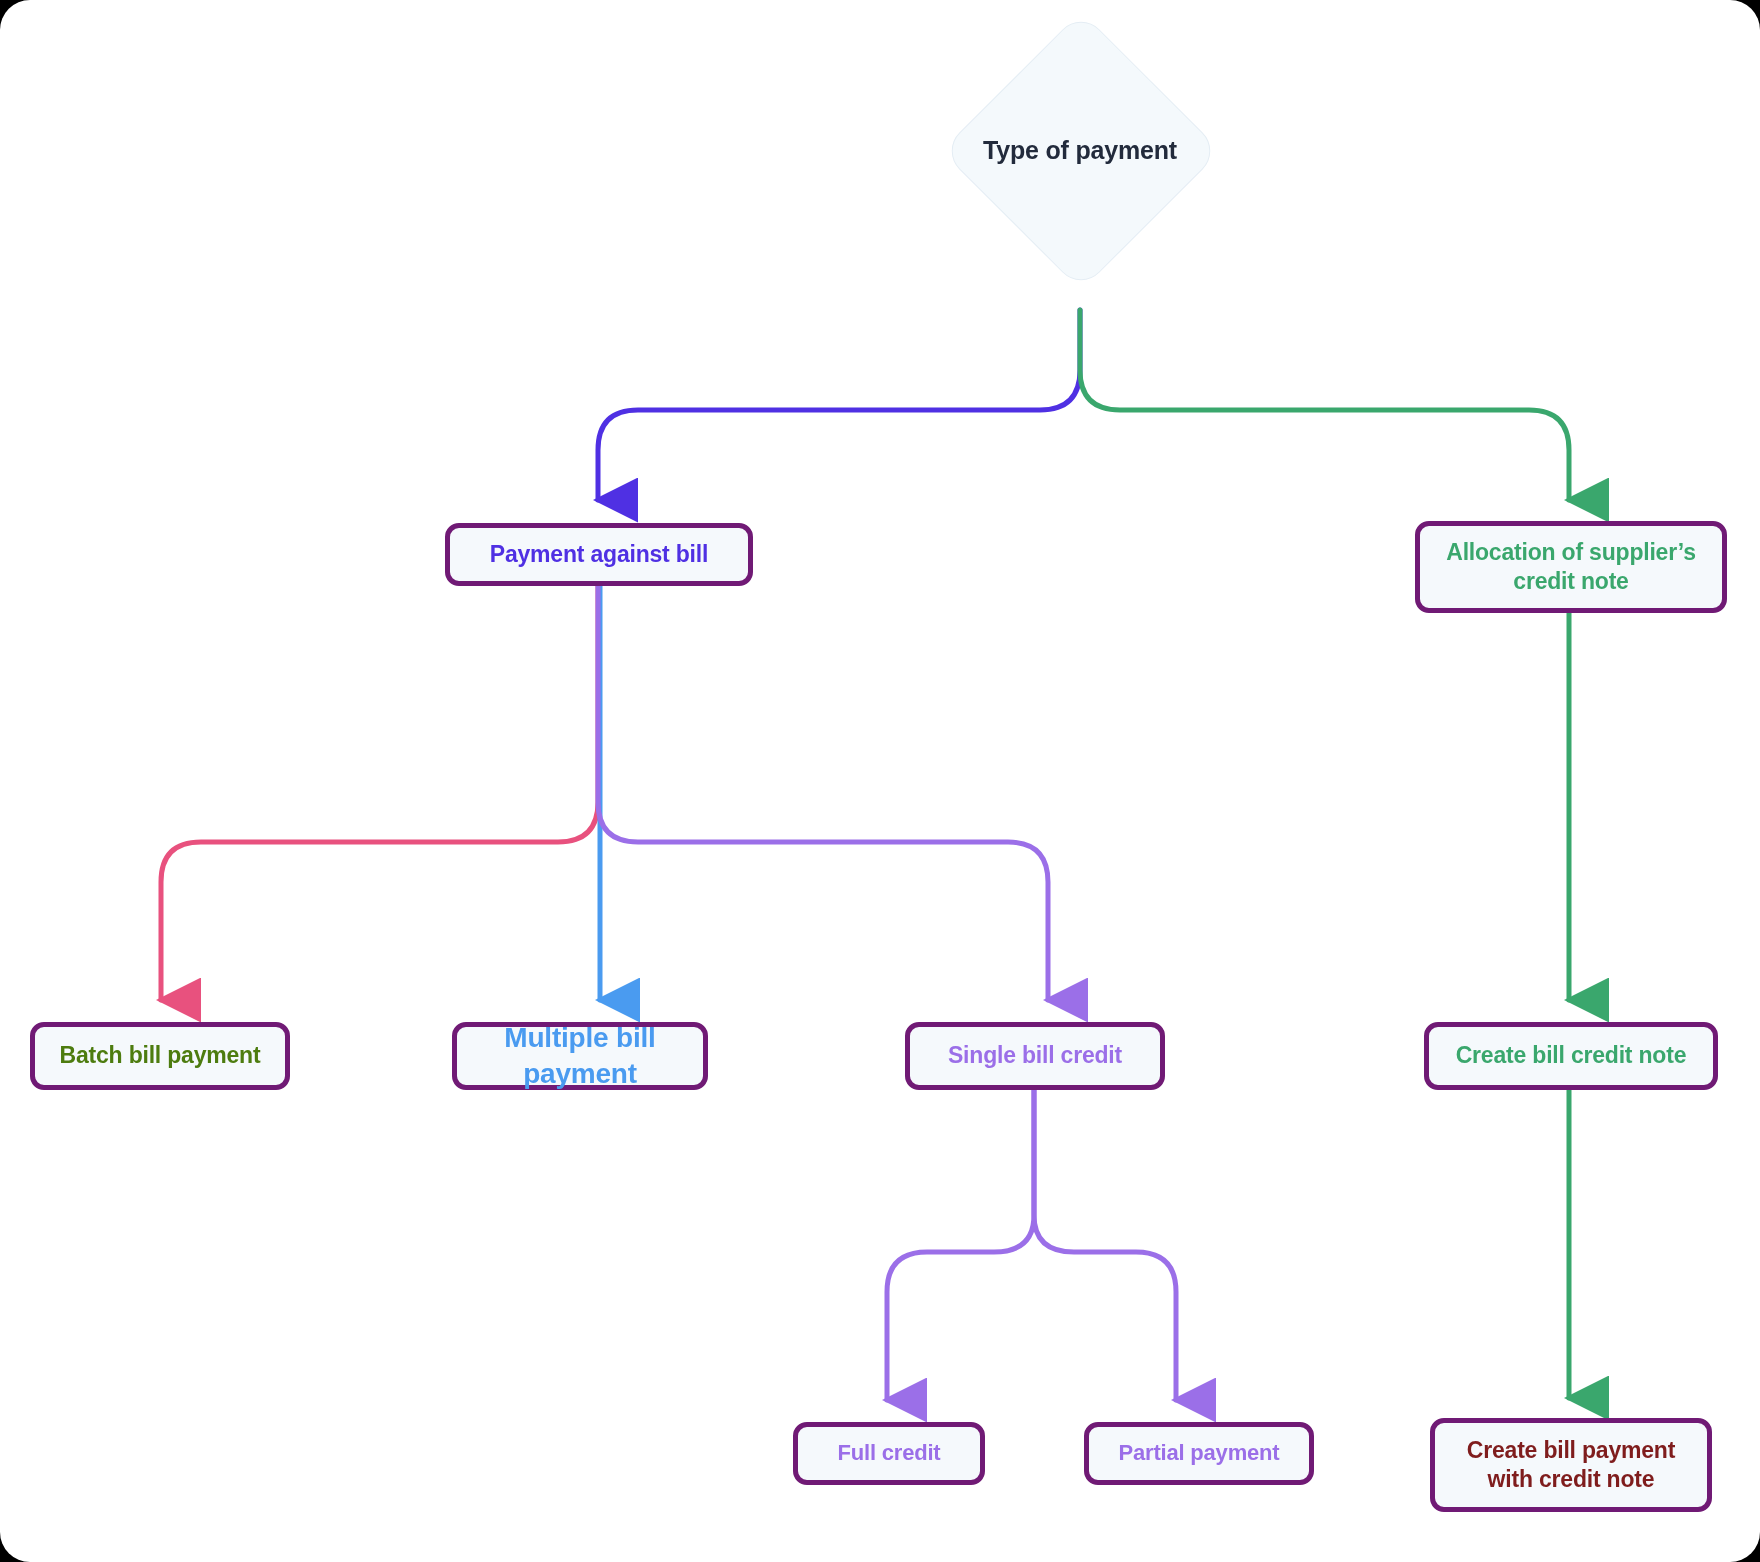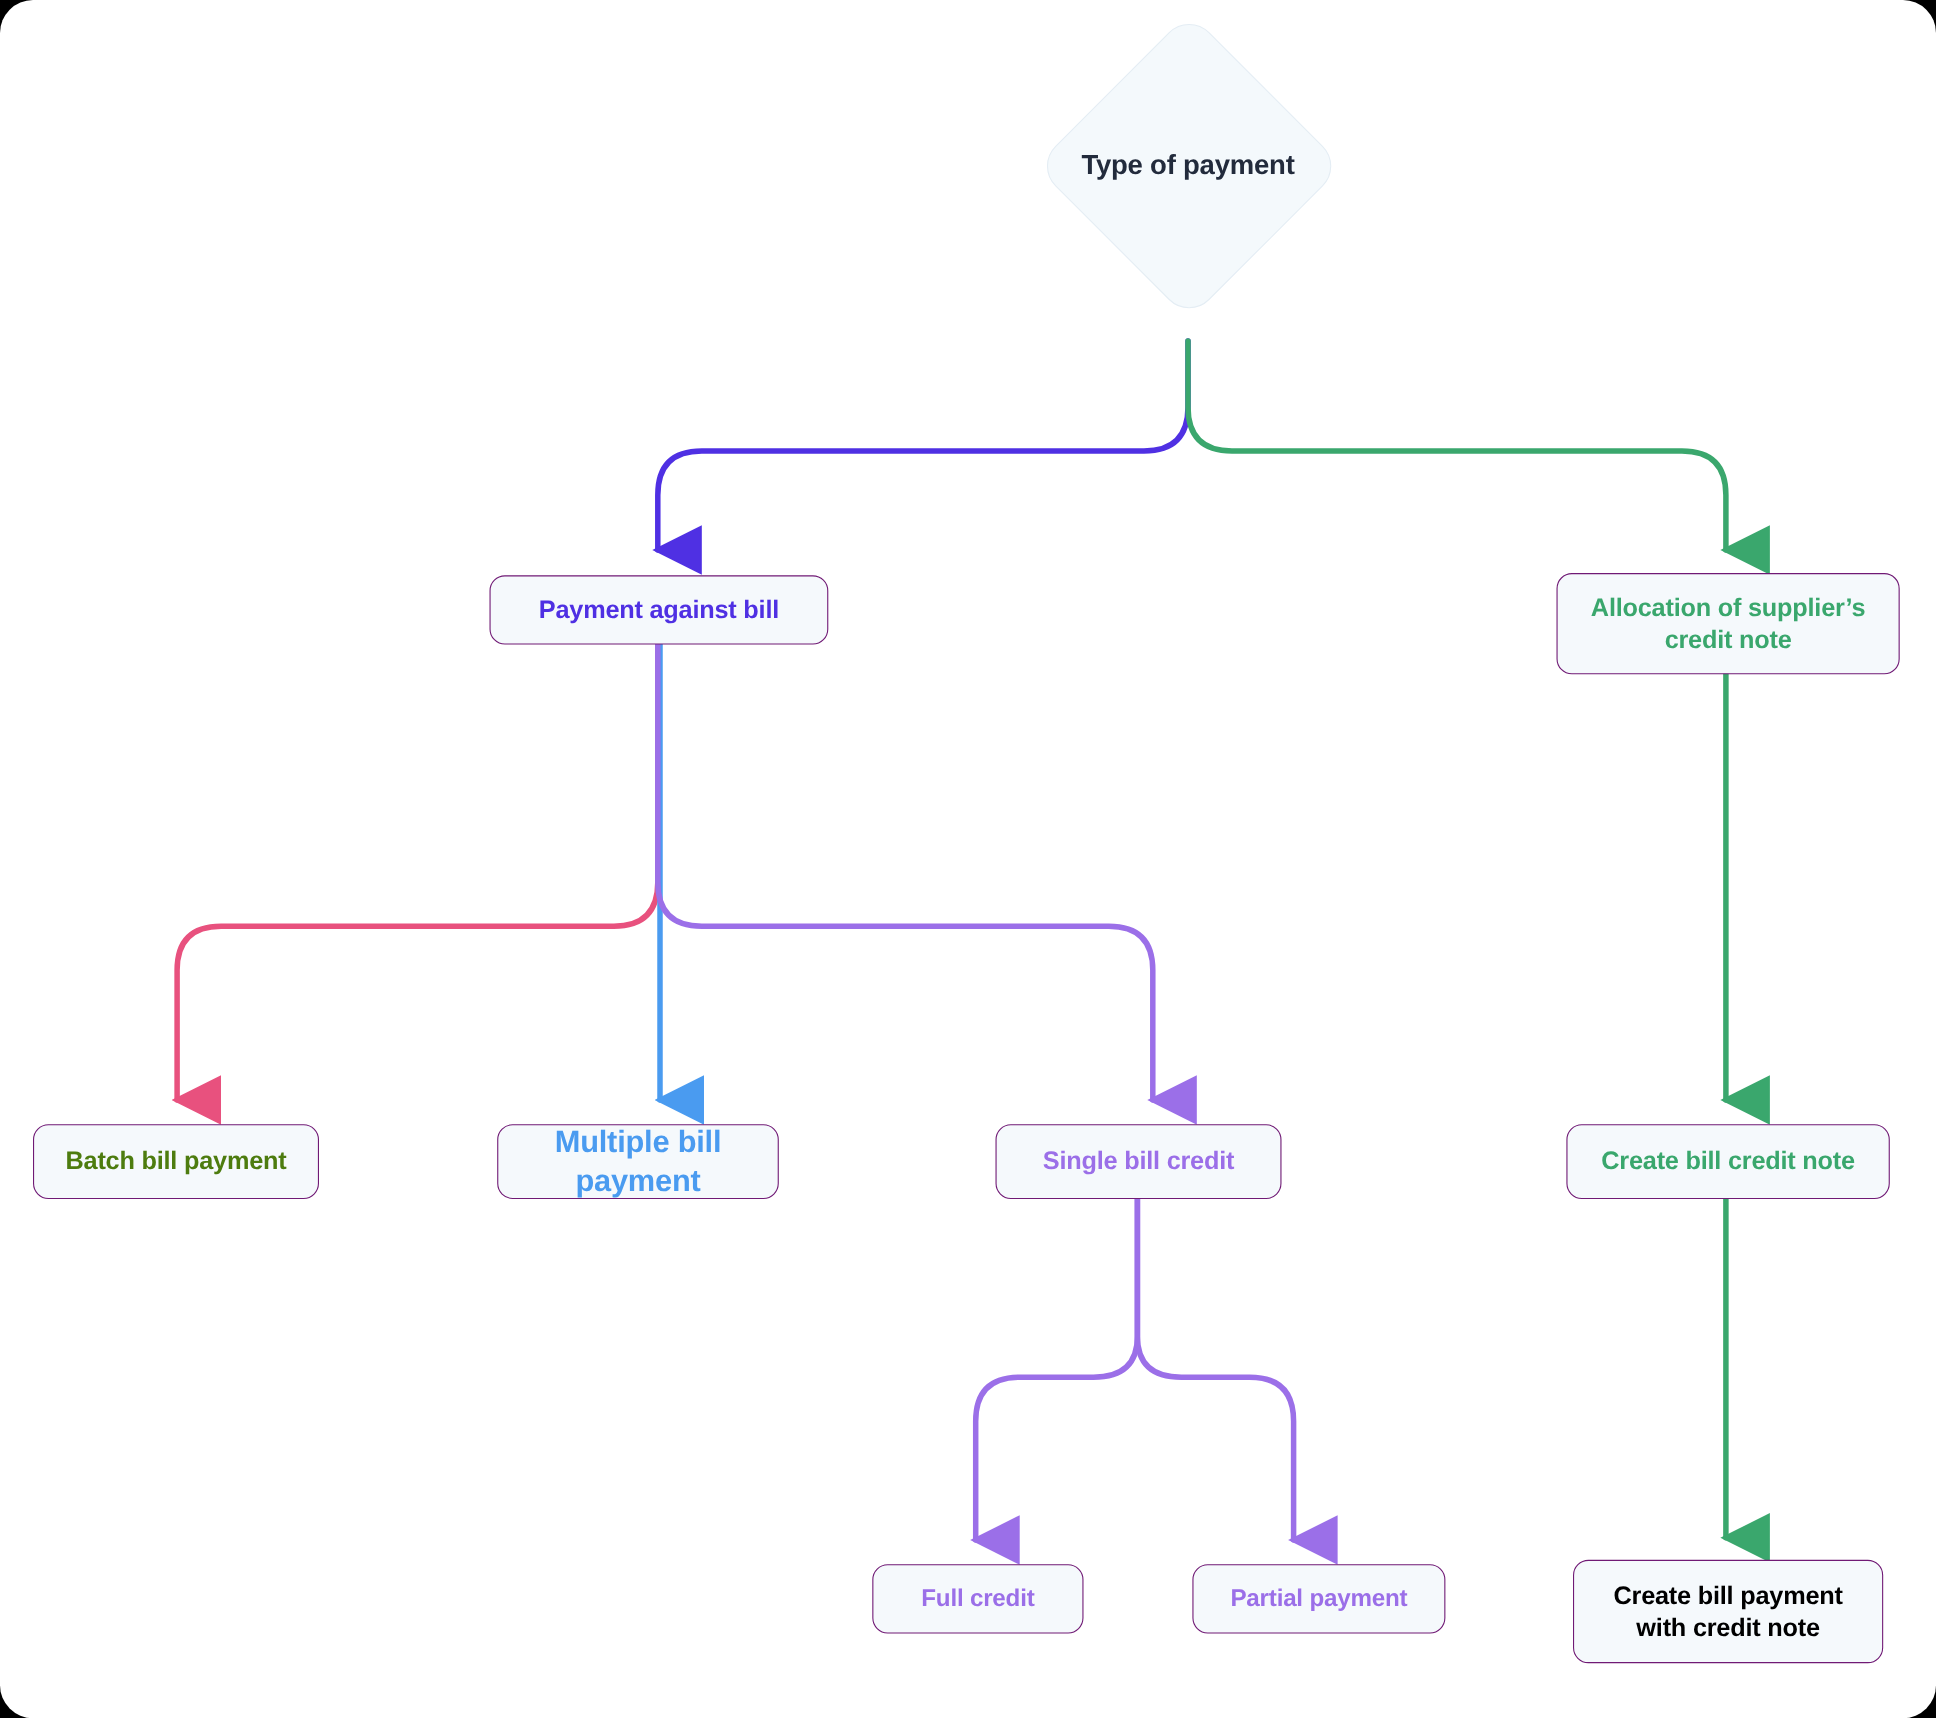--- a/index.html
+++ b/index.html
@@ -25,21 +25,21 @@
     position: absolute;
     left: 0; top: 0;
     width: 1760px;
     height: 1562px;
     pointer-events: none;
   }
   .node {
     position: absolute;
     box-sizing: border-box;
     background: #f5f9fc;
-    border: 1px solid #701a75;
+    border: 5px solid #701a75;
     border-radius: 14px;
     display: flex;
     align-items: center;
     justify-content: center;
     text-align: center;
     font-weight: bold;
     letter-spacing: -0.2px;
     line-height: 1.28;
   }
   .diamond {
@@ -127,15 +127,15 @@
   <div class="node" id="n-multiple" style="color:#4a9bf0;">Multiple bill payment</div>
 
   <div class="node" id="n-single" style="color:#9b6fe8;">Single bill credit</div>
 
   <div class="node" id="n-create-credit-note" style="color:#3aa76d;">Create bill credit note</div>
 
   <div class="node" id="n-full" style="color:#9b6fe8;">Full credit</div>
 
   <div class="node" id="n-partial" style="color:#9b6fe8;">Partial payment</div>
 
-  <div class="node" id="n-create-bill-payment" style="color:#000000;">Create bill payment with credit note</div>
+  <div class="node" id="n-create-bill-payment" style="color:#7f1d1d;">Create bill payment with credit note</div>
 
 </div>
 
 </body></html>

